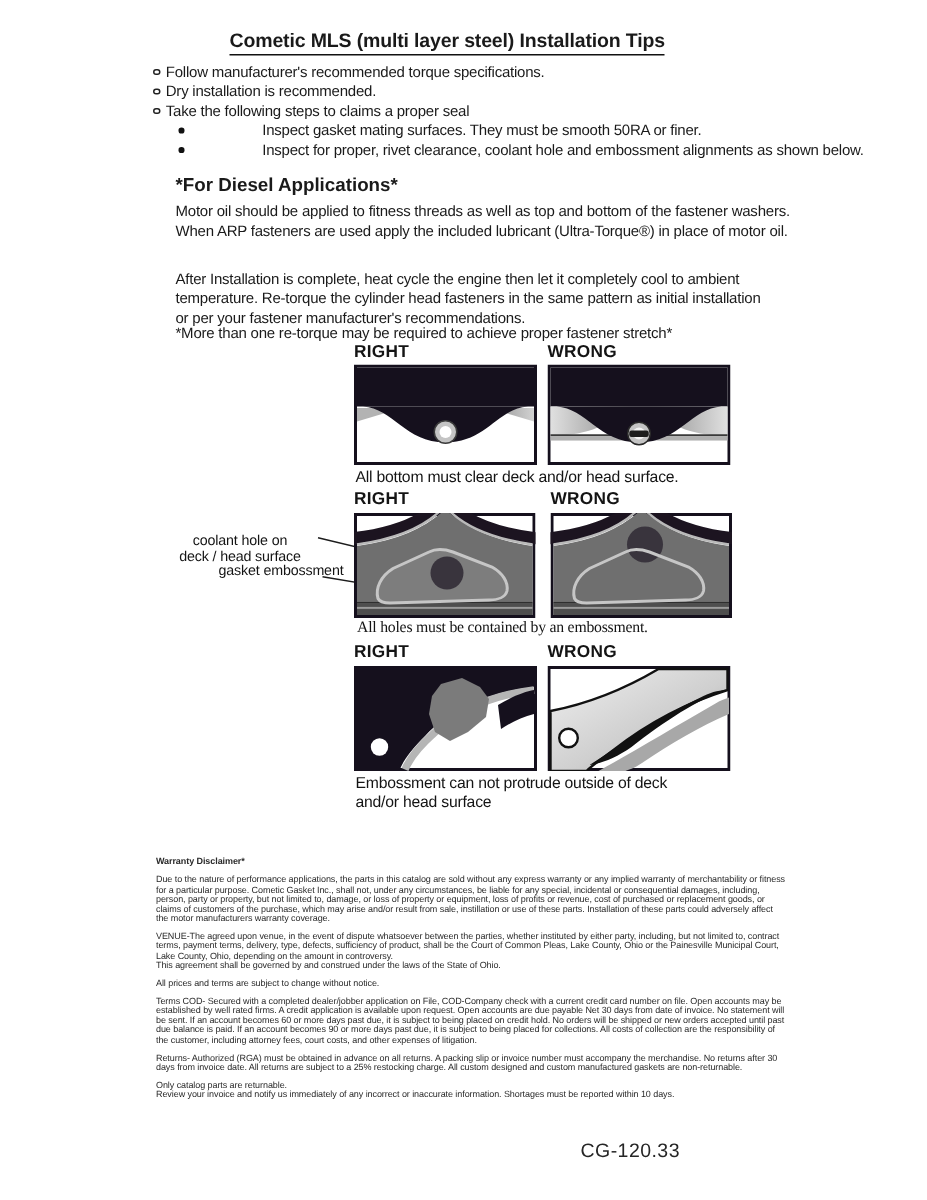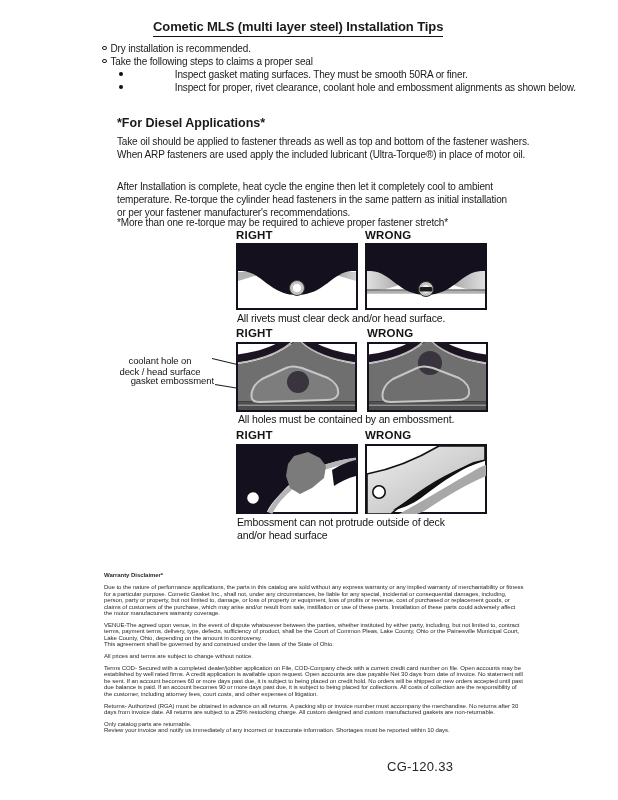--- a/index.html
+++ b/index.html
@@ -60,38 +60,42 @@
 </head>
 <body>
 
 <div class="page">
 
   <div class="abs title">Cometic MLS (multi layer steel) Installation Tips</div>
 
   <div class="abs bullets">
     <div class="b-row">
       <span class="marker-o"></span>
+      <span>Follow manufacturer's recommended torque specifications.</span>
+    </div>
+    <div class="b-row">
+      <span class="marker-o"></span>
       <span>Dry installation is recommended.</span>
     </div>
     <div class="b-row">
       <span class="marker-o"></span>
       <span>Take the following steps to claims a proper seal</span>
     </div>
     <div class="b-row sub">
       <span class="marker-f"></span>
       <span>Inspect gasket mating surfaces.  They must be smooth 50RA or finer.</span>
     </div>
     <div class="b-row sub">
       <span class="marker-f"></span>
       <span>Inspect for proper, rivet clearance, coolant hole and embossment alignments as shown below.</span>
     </div>
   </div>
 
   <div class="abs diesel-h">*For Diesel Applications*</div>
-  <div class="abs bodypara preline" style="top:135px;">Take oil should be applied to fastener threads as well as top and bottom of the fastener washers.
+  <div class="abs bodypara preline" style="top:135px;">Motor oil should be applied to fitness threads as well as top and bottom of the fastener washers.
 When ARP fasteners are used apply the included lubricant (Ultra-Torque®) in place of motor oil.</div>
   <div class="abs bodypara preline" style="top:180px;">After Installation is complete, heat cycle the engine then let it completely cool to ambient
 temperature. Re-torque the cylinder head fasteners in the same pattern as initial installation
 or per your fastener manufacturer's recommendations.</div>
   <div class="abs bodypara" style="top:216px;">*More than one re-torque may be required to achieve proper fastener stretch*</div>
 
   <div class="fig" style="left:236px;top:229px;width:251px;height:98px;">
     <div class="fig-label" style="left:0;width:122px;">RIGHT</div>
     <div class="fig-label" style="left:129px;width:122px;">WRONG</div>
 
@@ -131,30 +135,30 @@
       <rect x="2" y="46.5" width="118" height="1.2" fill="#3a3a3a"></rect>
       <rect x="2" y="47.7" width="118" height="3" fill="#b0b0b0"></rect>
       <path d="M6,28 H116 C96,29 88,52 61,52 C34,52 26,29 6,28 Z" fill="#15101d"></path>
       <g>
         <circle cx="61" cy="46" r="7.5" fill="#c4c4c4" stroke="#2a2a2a" stroke-width="1"></circle>
         <circle cx="61" cy="46" r="4" fill="#f2f2f2"></circle>
         <rect x="54.5" y="44" width="13" height="4.4" rx="1.5" fill="#1c1c1c"></rect>
       </g>
     </svg>
 
-    <div class="fig-caption" style="left:1px;top:83px;">All rivets must clear deck and/or head surface.</div>
+    <div class="fig-caption" style="left:1px;top:83px;">All bottom must clear deck and/or head surface.</div>
   </div>
 
   <div class="fig" style="left:110px;top:327px;width:378px;height:100px;">
     <div class="fig-label" style="left:126px;width:121px;">RIGHT</div>
     <div class="fig-label" style="left:257px;width:121px;">WRONG</div>
 
     <div class="side-label preline" style="left:0;top:29px;width:100px;text-align:center;">coolant hole on
 deck / head surface</div>
-    <div class="side-label" style="left:0;top:49px;width:104px;">gasket embossment</div>
+    <div class="side-label" style="left:15px;top:49px;width:104px;">gasket embossment</div>
     <div class="leader" style="left:102px;top:31px;width:86px;transform:rotate(13.5deg);"></div>
     <div class="leader" style="left:105px;top:57px;width:49px;transform:rotate(9.5deg);"></div>
 
     <svg style="left:126px;top:15px;" width="121" height="70" viewBox="0 0 121 70">
       <rect x="1" y="1" width="119" height="68" fill="#ffffff" stroke="#15101d" stroke-width="2"></rect>
       <path d="M2,22 C30,18 46,10 58,0 H64 C76,10 92,18 119,22 V68 H2 Z" fill="#6f6f6f"></path>
       <path d="M-2,17 C26,14 45,6 57,-5" stroke="#1c1420" stroke-width="8" fill="none"></path>
       <path d="M2,21 C30,17 47,9 58,-2" stroke="#b9b9b9" stroke-width="1.6" fill="none"></path>
       <path d="M123,17 C95,14 76,6 64,-5" stroke="#1c1420" stroke-width="8" fill="none"></path>
       <path d="M119,21 C91,17 74,9 63,-2" stroke="#b9b9b9" stroke-width="1.6" fill="none"></path>
@@ -172,21 +176,21 @@
       <path d="M2,21 C30,17 47,9 58,-2" stroke="#b9b9b9" stroke-width="1.6" fill="none"></path>
       <path d="M123,17 C95,14 76,6 64,-5" stroke="#1c1420" stroke-width="8" fill="none"></path>
       <path d="M119,21 C91,17 74,9 63,-2" stroke="#b9b9b9" stroke-width="1.6" fill="none"></path>
       <rect x="2" y="59.3" width="117" height="1" fill="#2e2e2e"></rect>
       <rect x="2" y="60.3" width="117" height="7.7" fill="#4e4e4e"></rect>
       <rect x="2" y="62.6" width="117" height="1.3" fill="#9b9b9b"></rect>
       <circle cx="63" cy="21" r="12" fill="#39343d"></circle>
       <path d="M16,57 C14,50 18,42 26,37 L50,26 C54,24 60,24 66,26 L92,36 C99,40 103,46 102,52 C101,56 96,58 90,58 L24,60 C19,60 17,59 16,57 Z" fill="none" stroke="#c6c6c6" stroke-width="2"></path>
     </svg>
 
-    <div class="fig-caption" style="left:128px;top:86px;">All holes must be contained by an embossment.</div>
+    <div class="fig-caption" style="left:128px;top:86px;font-family:Liberation Serif, serif;">All holes must be contained by an embossment.</div>
   </div>
 
   <div class="fig" style="left:236px;top:429px;width:251px;height:112px;">
     <div class="fig-label" style="left:0;width:122px;">RIGHT</div>
     <div class="fig-label" style="left:129px;width:122px;">WRONG</div>
 
     <svg style="left:0;top:15px;" width="122" height="70" viewBox="0 0 122 70">
       <rect x="1" y="1" width="120" height="68" fill="#ffffff" stroke="#15101d" stroke-width="2"></rect>
       <path d="M2,2 H120 V14 C86,18 63,30 48,46 C38,56 33,63 31,68 H2 Z" fill="#15101d"></path>
       <path d="M34,69 C37,62 42,55 52,46 C67,31 88,20 120,16" stroke="#b5b5b5" stroke-width="5" fill="none"></path>

